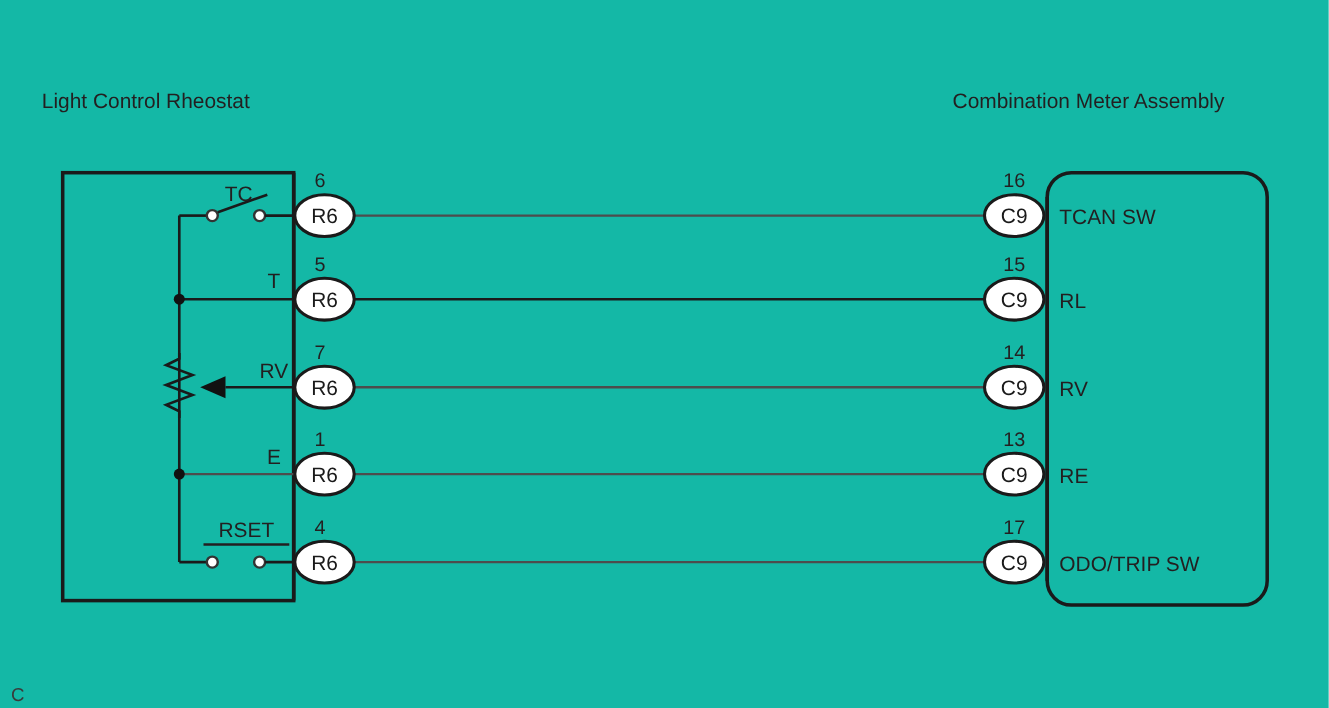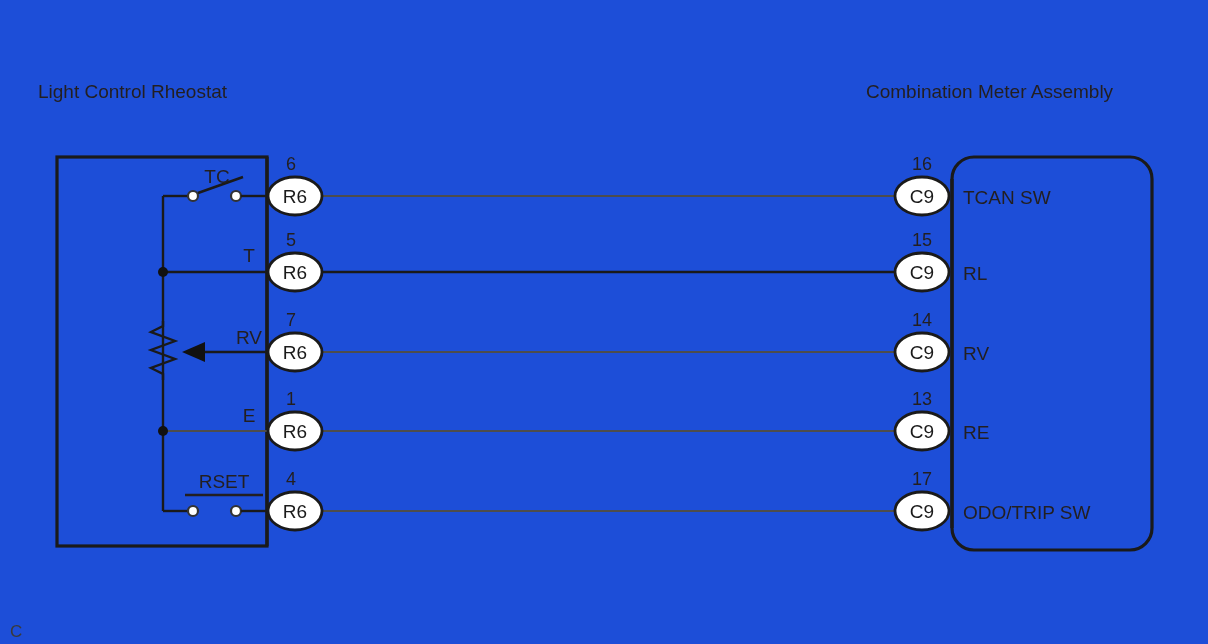--- a/index.html
+++ b/index.html
@@ -8,21 +8,21 @@
     background: #ffffff;
   }
   body {
     font-family: "Liberation Sans", sans-serif;
     -webkit-font-smoothing: antialiased;
   }
   #stage {
     position: relative;
     width: 1208px;
     height: 644px;
-    background: #1d4ed8;
+    background: #14b8a6;
     overflow: hidden;
   }
   #diagram {
     position: absolute;
     left: 0;
     top: 0;
     width: 1208px;
     height: 644px;
   }
   .hdr-text {

